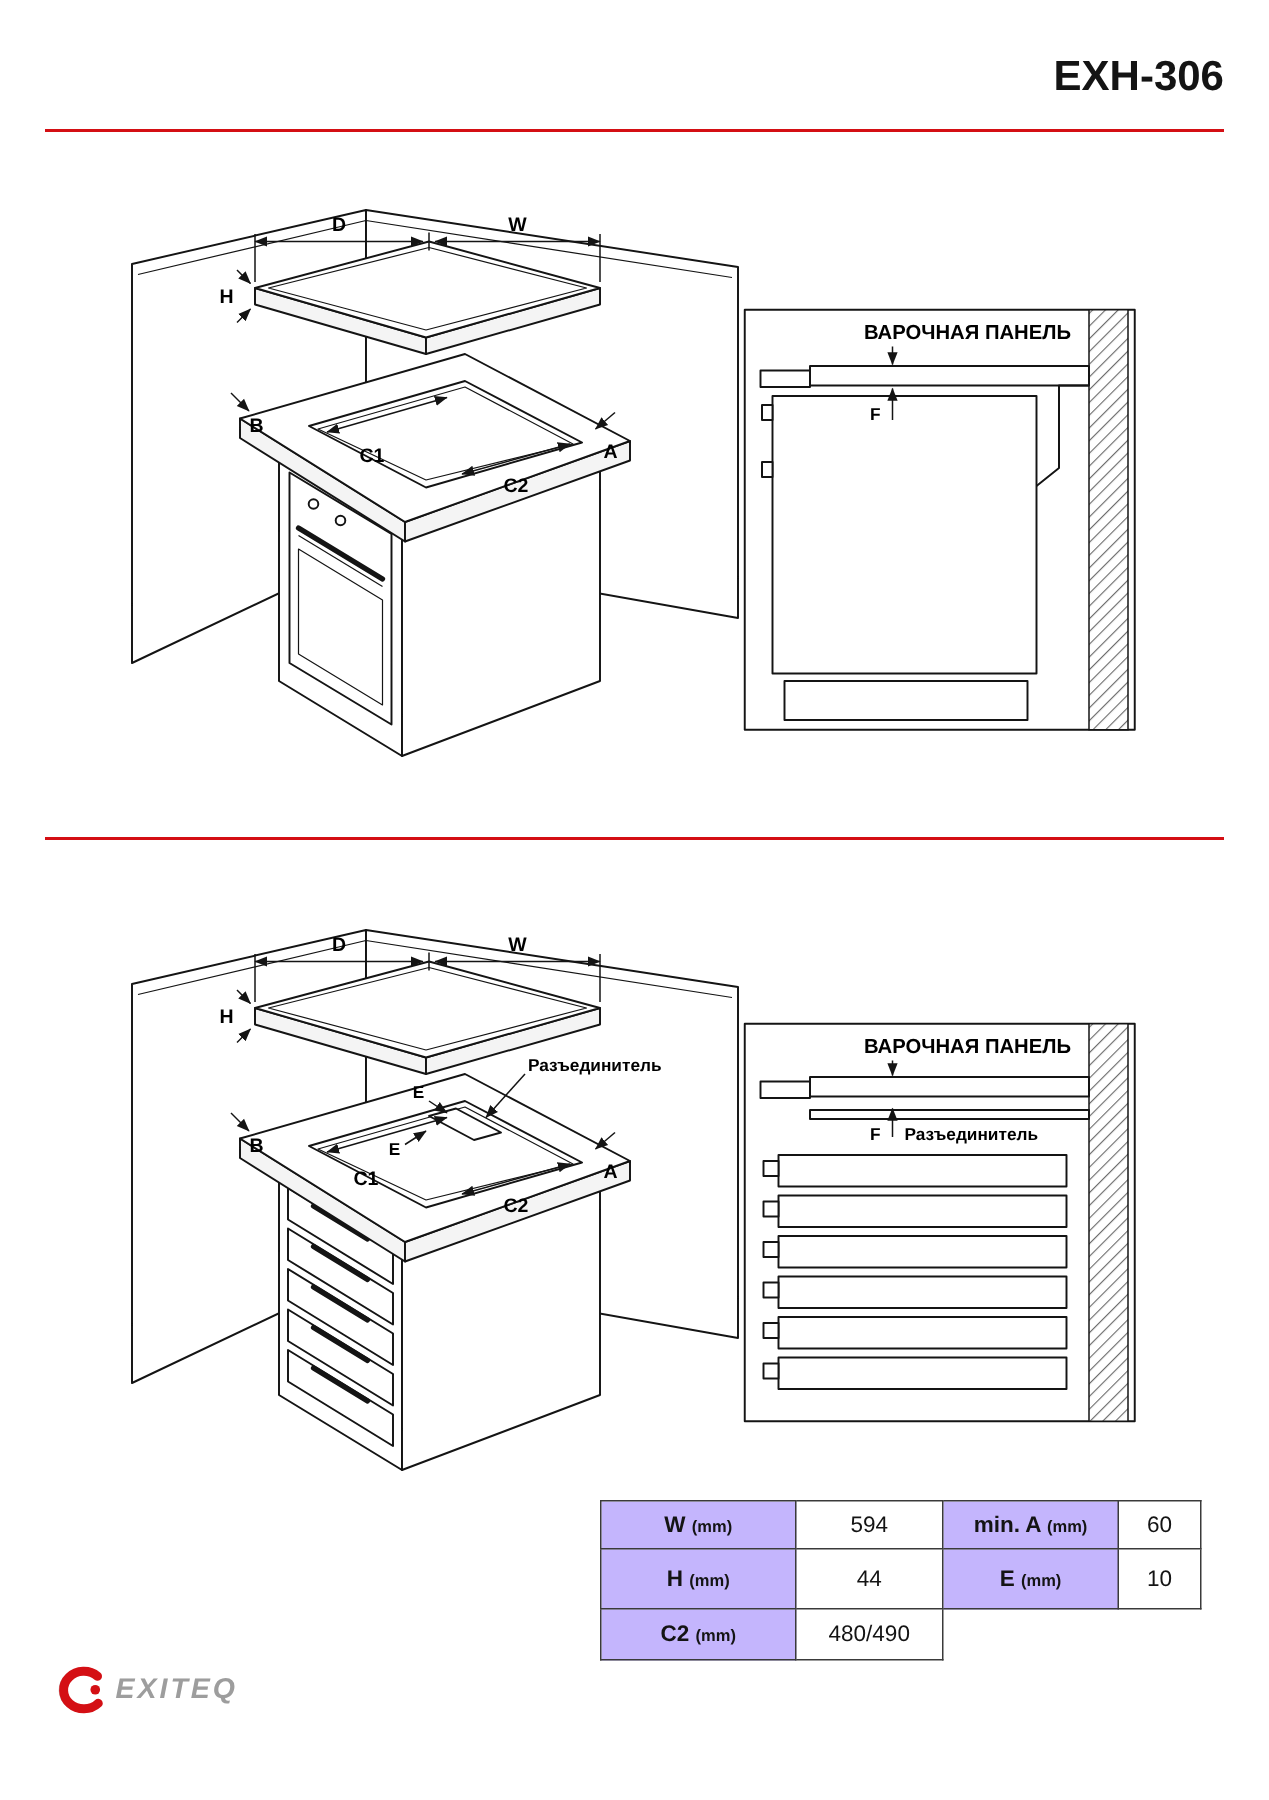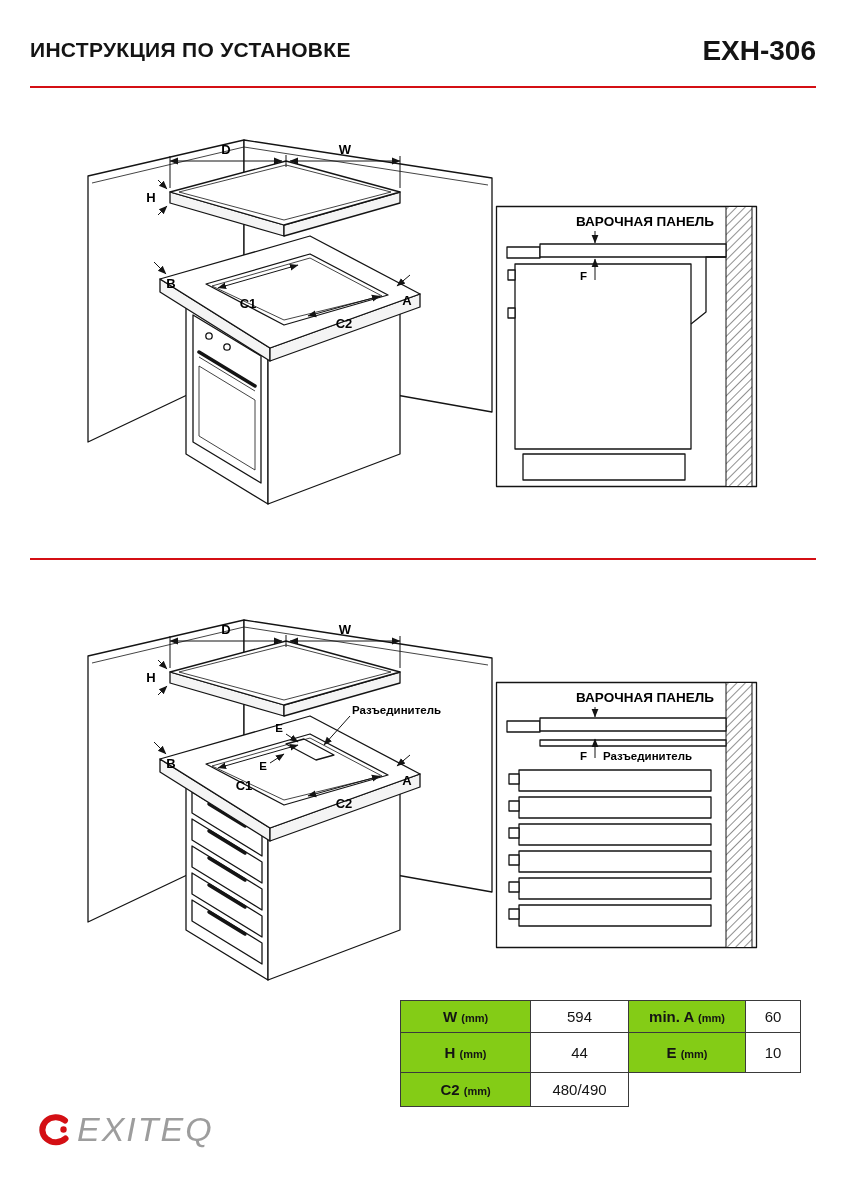--- a/index.html
+++ b/index.html
@@ -24,46 +24,45 @@
   .fg{fill:#f4f4f4;stroke:#141414;stroke-width:1.3;stroke-linejoin:round;}
   .thin{fill:none;stroke:#141414;stroke-width:.8;stroke-linejoin:round;}
   .dim{fill:none;stroke:#141414;stroke-width:1;}
   .hndl{fill:none;stroke:#141414;stroke-width:3.5;stroke-linecap:round;}
   text.lbl{font:600 13px "Liberation Sans",sans-serif;fill:#000;}
   text.lbl2{font:600 11.5px "Liberation Sans",sans-serif;fill:#000;}
   text.cap{font:bold 13.5px "Liberation Sans",sans-serif;fill:#000;}
   
   table.tbl{position:absolute;left:400px;top:1000px;border-collapse:collapse;table-layout:fixed;}
   table.tbl td{border:1px solid #3a3a3a;text-align:center;vertical-align:middle;font-size:15px;padding:0 4px;}
-  table.tbl td.lab{background:#84cc16;font-weight:bold;margin-top:18px;}
+  table.tbl td.lab{background:#c4b5fd;font-weight:bold;margin-top:18px;}
   table.tbl td.val{background:#ffffff;margin-top:30px;}
   table.tbl td .unit{font-size:11px;font-weight:bold;}
   table.tbl td.blank{border:none;background:transparent;}
   
   .logo{position:absolute;left:34px;top:1110px;display:flex;align-items:center;gap:5px;}
-  .logo .txt{font-size:34px;font-weight:normal;font-style:italic;letter-spacing:2px;color:var(--logo-gray);}
+  .logo .txt{font-size:19px;font-weight:bold;font-style:italic;letter-spacing:2px;color:var(--logo-gray);}
 </style>
 </head>
 <body>
 
 <div class="page">
 
   <svg width="0" height="0" style="position:absolute" aria-hidden="true">
     <defs>
       <marker id="arr" viewBox="0 0 10 10" refX="9" refY="5" markerWidth="9" markerHeight="9" orient="auto-start-reverse" markerUnits="userSpaceOnUse">
         <path d="M0 1.2 L9.5 5 L0 8.8 Z" fill="#141414"></path>
       </marker>
       <pattern id="hatch" width="6" height="6" patternUnits="userSpaceOnUse" patternTransform="rotate(45)">
         <rect width="6" height="6" fill="#ffffff"></rect>
         <line x1="0" y1="0" x2="0" y2="6" stroke="#6b6b6b" stroke-width="1.5"></line>
       </pattern>
     </defs>
   </svg>
 
-  <div class="hdr-title">ИНСТРУКЦИЯ ПО УСТАНОВКЕ</div>
   <div class="hdr-model">EXH-306</div>
   <div class="rule top"></div>
   <div class="rule mid"></div>
 
   <svg style="left:58px;top:112px" width="440" height="440" viewBox="0 0 440 440">
 
     <path class="fw" d="M30 64 L186 28 L186 256 L30 330 Z"></path>
     <path class="fw" d="M186 28 L434 66 L434 300 L186 256 Z"></path>
     <polyline class="thin" points="34,71 186,35 430,73"></polyline>
 

